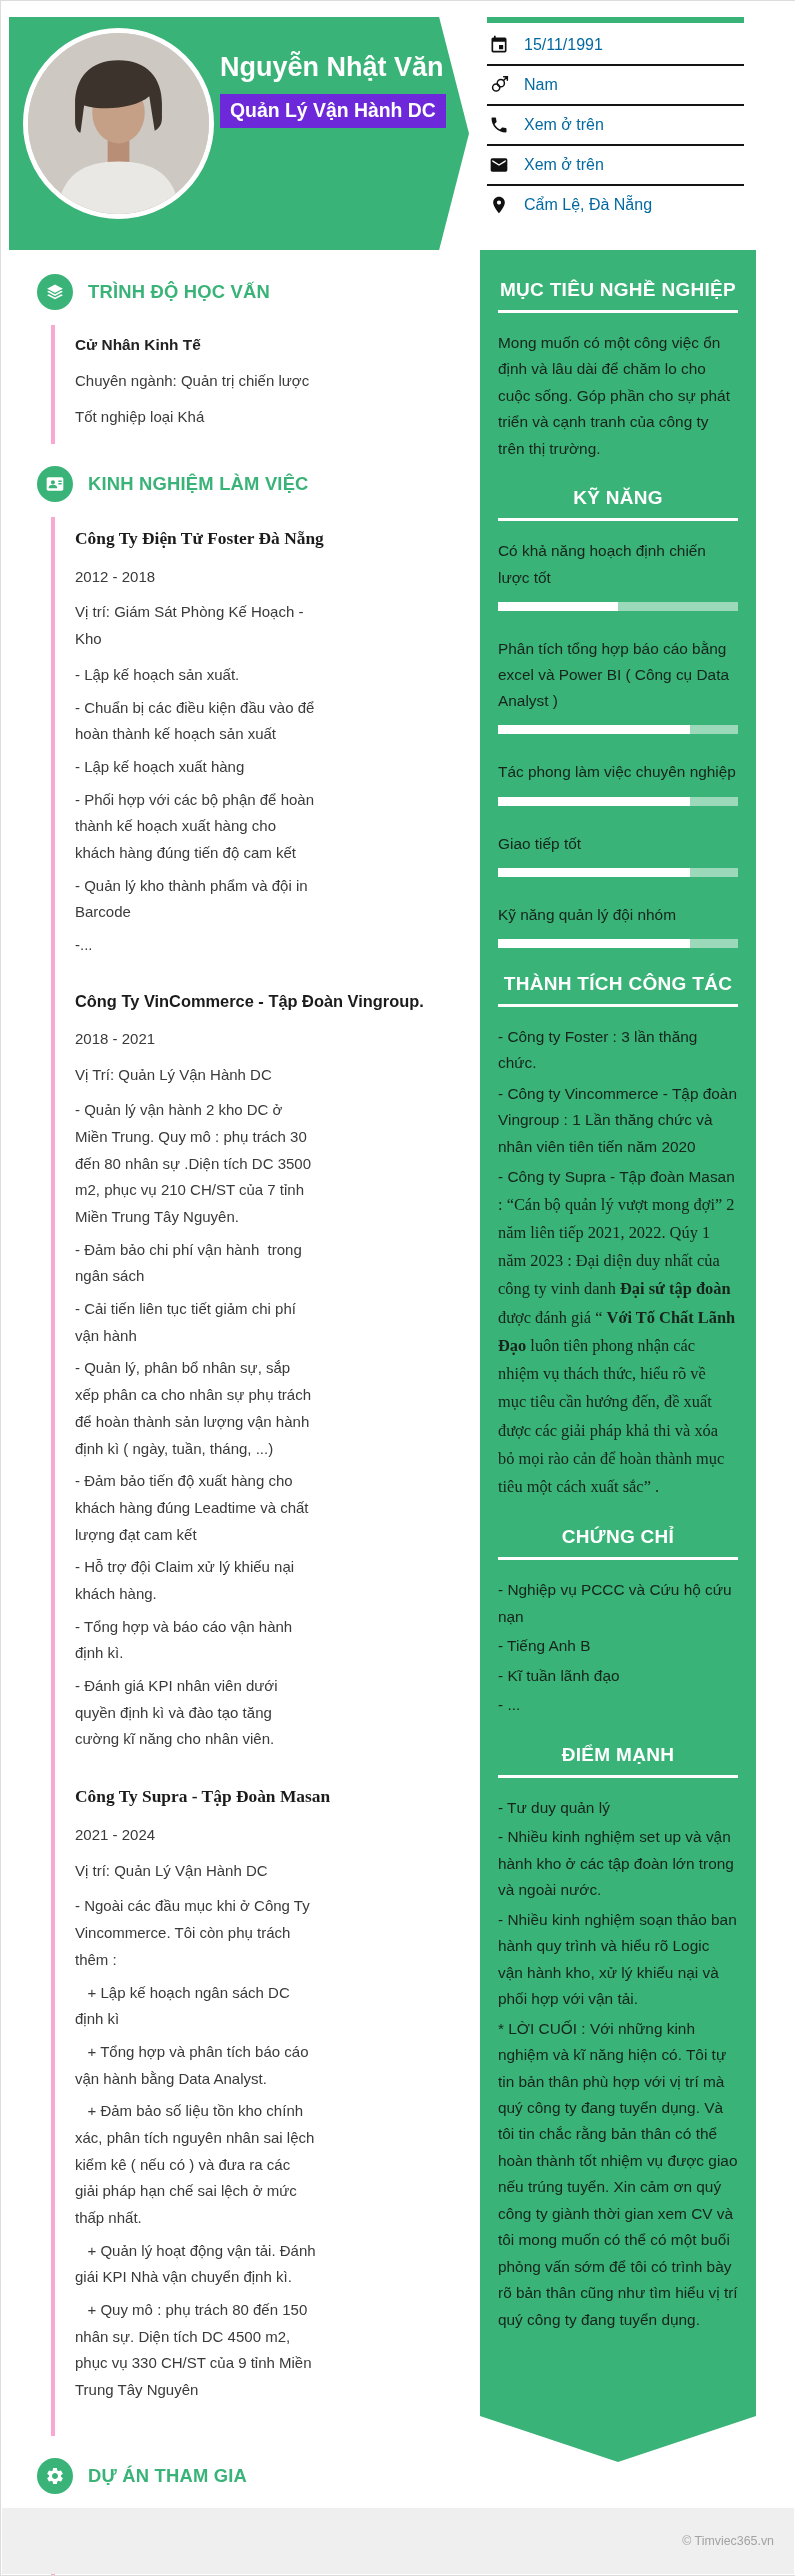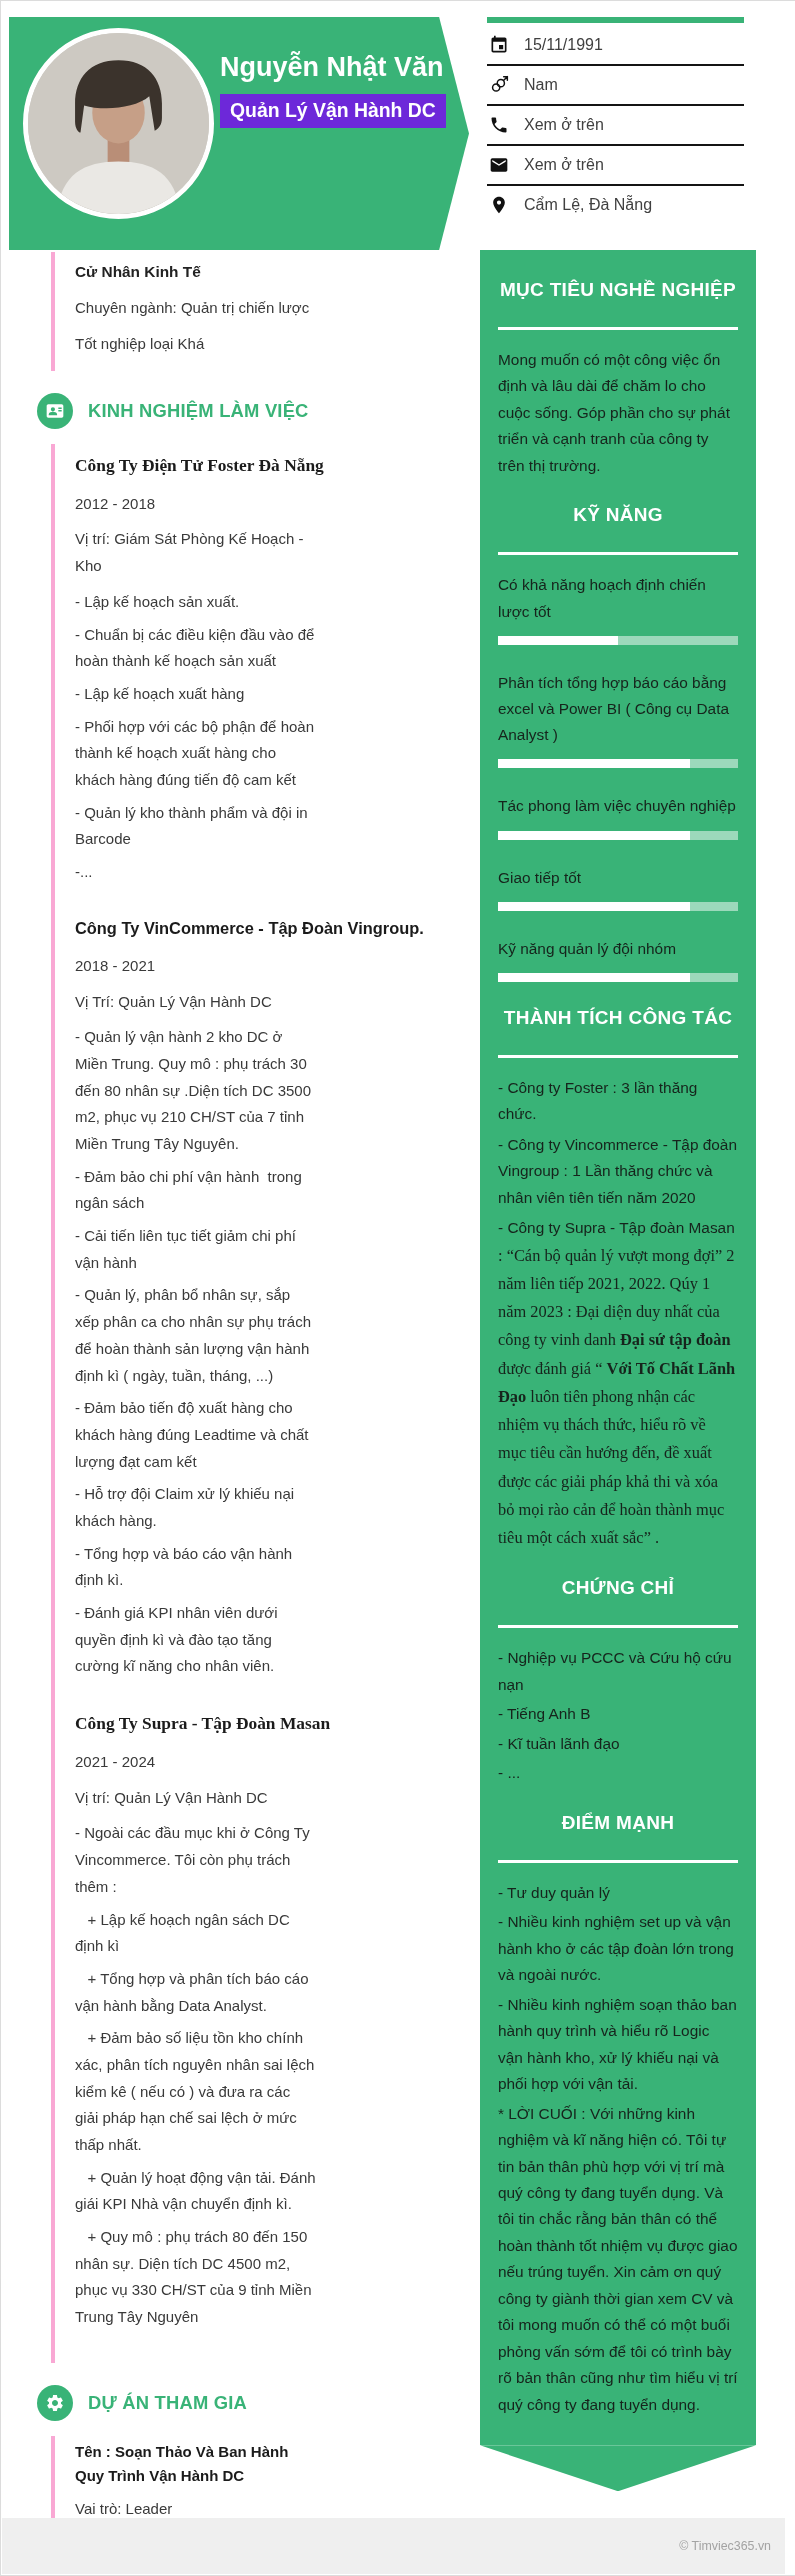--- a/index.html
+++ b/index.html
@@ -15,21 +15,21 @@
   .photo svg{display:block;width:100%;height:100%;}
   .idblock{position:absolute;left:211px;top:34px;width:243px;}
   .idblock h1{margin:0;color:#ffffff;font-size:27px;line-height:1.22;font-weight:700;}
   .badge{display:inline-block;margin-top:10px;background:#6d28d9;color:#ffffff;
          font-weight:700;font-size:19.4px;padding:5px 10px 6px;}
 
   
   .contact-card{position:absolute;left:486px;top:16px;width:257px;}
   .contact-topbar{height:6px;background:#39b377;margin-bottom:3px;}
   .contact-row{display:flex;align-items:center;gap:15px;padding:9px 2px;
-               border-bottom:2px solid #141414;font-size:16px;color:#404040;}
+               border-bottom:2px solid #141414;font-size:16px;color:#0369a1;}
   .contact-row:last-child{border-bottom:none;}
   .cicon{flex:0 0 20px;height:20px;}
   .cicon svg{display:block;width:20px;height:20px;}
 
   
   .left-col{position:absolute;left:8px;top:251px;width:314px;padding:0 6px 0 28px;box-sizing:border-box;}
   .sec-head{display:flex;align-items:center;gap:15px;margin:22px 0 15px;}
   .sec-icon{width:36px;height:36px;border-radius:50%;background:#39b377;
             display:flex;align-items:center;justify-content:center;flex:0 0 36px;}
   .sec-icon svg{width:20px;height:20px;fill:#ffffff;}
@@ -45,36 +45,36 @@
   .bullet{margin:6px 0;white-space:pre-wrap;}
   .project{margin:2px 0 20px;}
   .project .pname{font-weight:700;color:#1b1b1b;margin:0 0 8px;line-height:1.6;}
   .project p{margin:8px 0;}
 
   
   .right-col{position:absolute;left:479px;top:249px;width:276px;}
   .green-body{background:#39b377;padding:4px 18px 24px;box-sizing:border-box;min-height:2166px;}
   .green-tail{width:100%;height:46px;background:#39b377;clip-path:polygon(0 0,100% 0,50% 100%);}
   .rhead{color:#ffffff;text-align:center;font-size:19px;font-weight:700;letter-spacing:0.3px;
-         margin:25px 0 17px;padding-bottom:26px;border-bottom:3px solid #ffffff;}
+         margin:25px 0 17px;padding-bottom:9px;border-bottom:3px solid #ffffff;}
   .rtext,.rlist p{color:#16241c;font-size:15.4px;line-height:1.72;}
   p.rtext{margin:6px 0;}
   .rlist p{margin:3px 0;}
   .skill{margin:0 0 25px;}
   .skill .lbl{color:#16241c;font-size:15.4px;line-height:1.7;margin-bottom:11px;}
   .bar{height:9px;background:rgba(255,255,255,.5);}
   .fill{height:100%;background:#ffffff;}
   .ach p{margin:4px 0;}
   .seg-serif{font-family:"Liberation Serif","DejaVu Serif",serif;font-size:16.4px;}
   .seg-serif-bold{font-family:"Liberation Serif","DejaVu Serif",serif;font-size:16.4px;font-weight:700;text-align:right;}
 
   
-  .footer-strip{position:absolute;left:1px;right:10px;bottom:1px;height:56px;background:#efefef;
+  .footer-strip{position:absolute;left:1px;right:1px;bottom:1px;height:66px;background:#efefef;
                 display:flex;align-items:center;justify-content:flex-end;
-                padding-right:14px;box-sizing:border-box;z-index:5;}
+                padding-right:20px;box-sizing:border-box;z-index:5;}
   .credit{color:#a3a3a3;font-size:12.4px;}
 </style>
 </head>
 <body>
 
 <div class="page">
 
   <header class="banner">
     <div class="photo">
       <svg viewBox="0 0 100 100">
@@ -133,20 +133,30 @@
             <path d="M12 2C8.13 2 5 5.13 5 9c0 5.25 7 13 7 13s7-7.75 7-13c0-3.87-3.13-7-7-7zm0 9.5c-1.38 0-2.5-1.12-2.5-2.5s1.12-2.5 2.5-2.5 2.5 1.12 2.5 2.5-1.12 2.5-2.5 2.5z"></path>
           </svg>
       </span>
       <span>Cẩm Lệ, Đà Nẵng</span>
     </div>
   </aside>
 
   <main class="left-col">
 
     <section>
+      <div class="sec-head">
+        <span class="sec-icon">
+          <svg viewBox="0 0 24 24">
+              <path d="M12 3 2.5 8 12 13 21.5 8z"></path>
+              <path d="M4.5 10.6 2.5 11.8 12 16.8l9.5-5-2-1.2L12 14.6z"></path>
+              <path d="M4.5 14.6 2.5 15.8 12 20.8l9.5-5-2-1.2L12 18.6z"></path>
+            </svg>
+        </span>
+        <span class="sec-title">TRÌNH ĐỘ HỌC VẤN</span>
+      </div>
       <div class="sec-body">
         <p class="degree">Cử Nhân Kinh Tế</p>
         <p class="edu-line">Chuyên ngành: Quản trị chiến lược</p>
         <p class="edu-line">Tốt nghiệp loại Khá</p>
       </div>
     </section>
 
     <section>
       <div class="sec-head">
         <span class="sec-icon">

